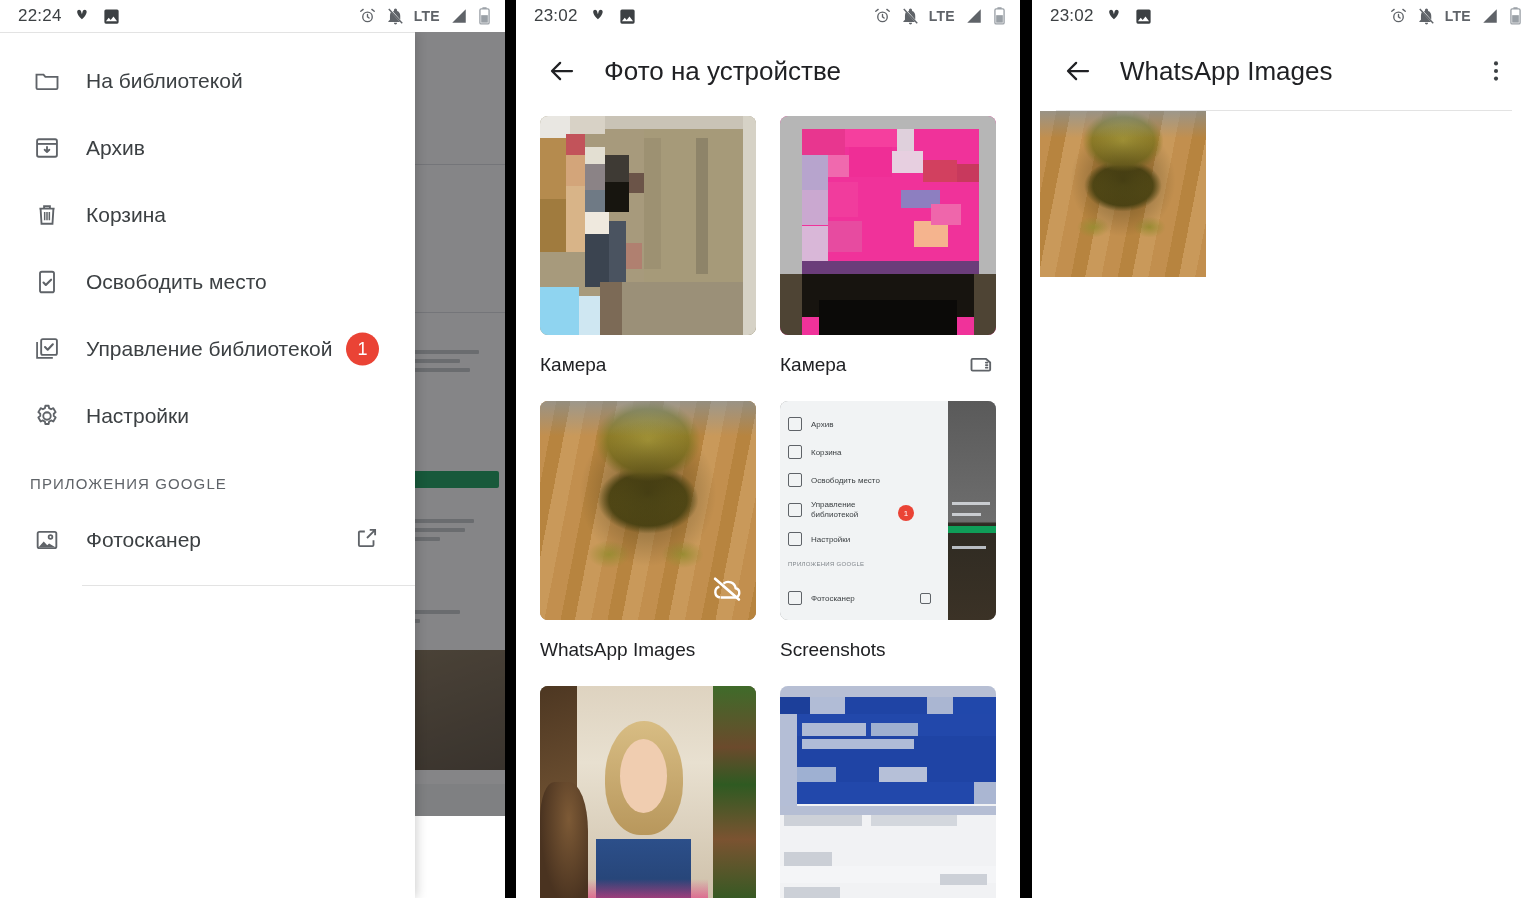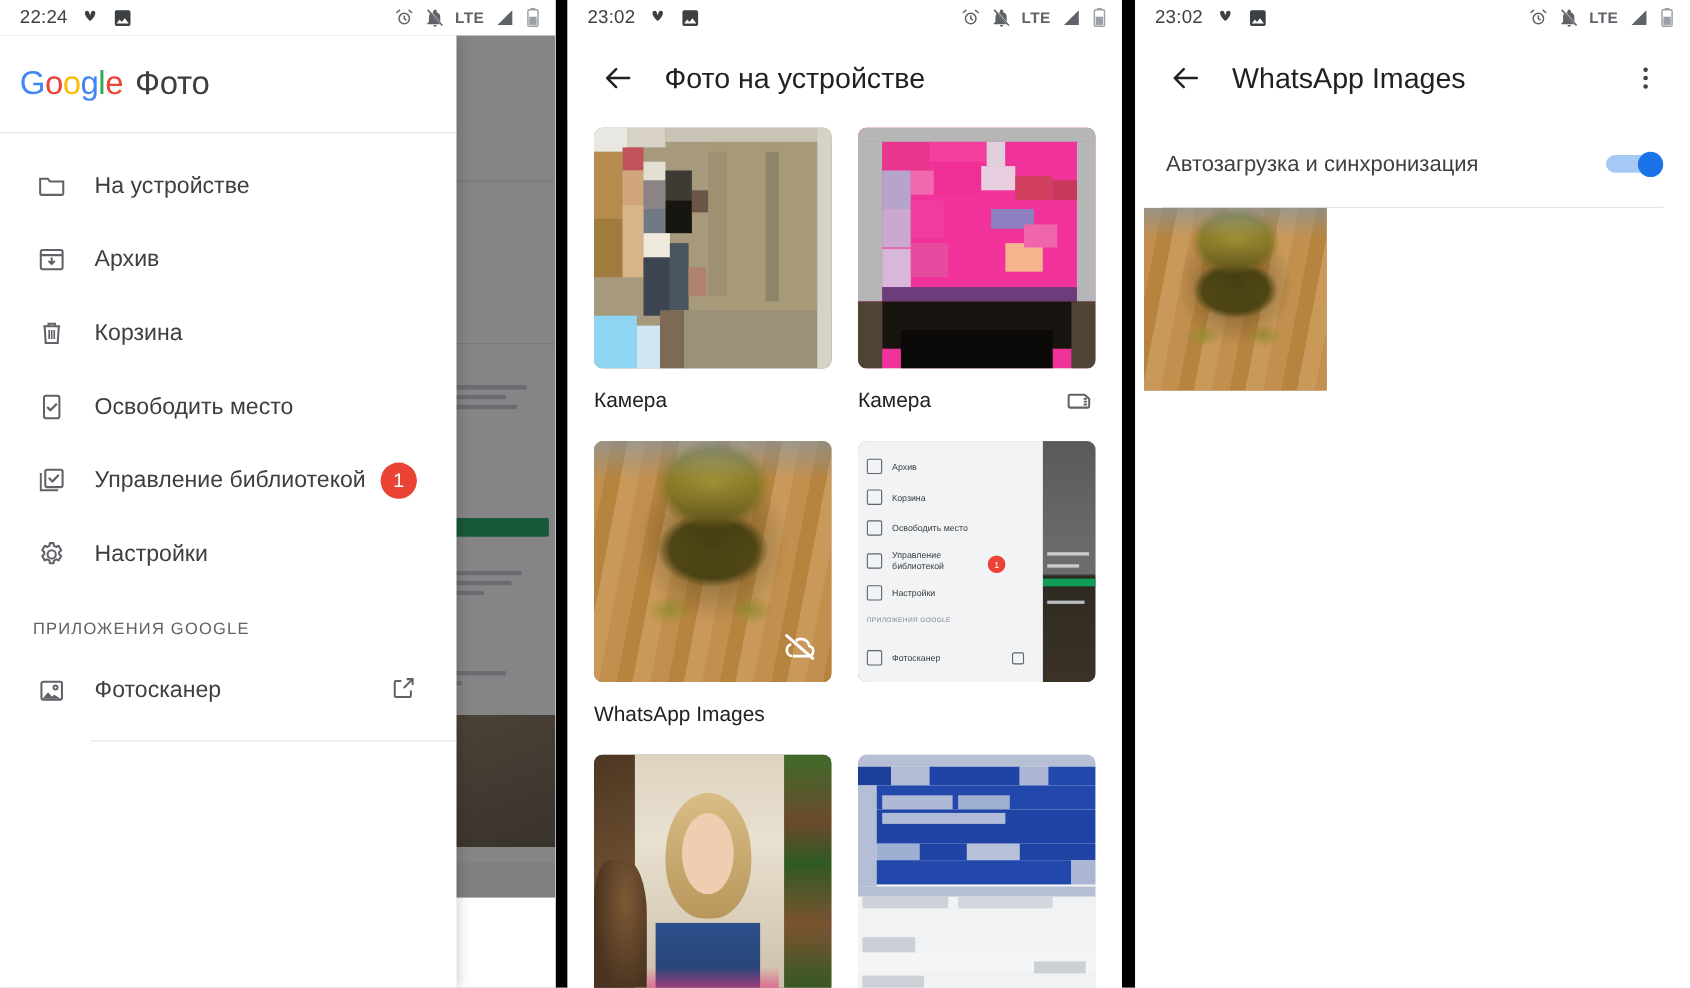--- a/index.html
+++ b/index.html
@@ -286,35 +286,31 @@
         </svg>
         <svg class="si" width="13" height="20" viewBox="0 0 14 24">
           <rect x="4.5" y="1.5" width="5" height="2" fill="#9aa0a6"></rect>
           <rect x="1.5" y="3.5" width="11" height="18" rx="1.5" fill="none" stroke="#9aa0a6" stroke-width="1.6"></rect>
           <rect x="3" y="11" width="8" height="9" fill="#9aa0a6"></rect>
         </svg>
       </span>
     </div>
 
     <div class="drawer">
-      <div class="drawer-header">
-        <span class="glogo"><span class="b">G</span><span class="r">o</span><span class="y">o</span><span class="b">g</span><span class="g">l</span><span class="r">e</span></span>
-        <span class="glogo-suffix">Фото</span>
-      </div>
       <div class="drawer-rule"></div>
 
       <div class="menu">
 
         <div class="menu-item">
           <span class="menu-icon">
             <svg width="28" height="28" viewBox="0 0 24 24">
                 <path fill="none" stroke="#5f6368" stroke-width="1.6" d="M3 6.5h6l1.6 2H21v9.5a1 1 0 0 1-1 1H4a1 1 0 0 1-1-1V6.5z"></path>
               </svg>
           </span>
-          <span class="menu-label">На устройстве</span>
+          <span class="menu-label">На библиотекой</span>
         </div>
 
         <div class="menu-item">
           <span class="menu-icon">
             <svg width="28" height="28" viewBox="0 0 24 24">
               <rect x="3.5" y="4.5" width="17" height="15" rx="1.5" fill="none" stroke="#5f6368" stroke-width="1.6"></rect>
               <path fill="none" stroke="#5f6368" stroke-width="1.6" d="M3.5 8.5h17"></path>
               <path fill="none" stroke="#5f6368" stroke-width="1.6" stroke-linecap="round" d="M12 11v4.5m0 0l-2-2m2 2l2-2"></path>
             </svg>
           </span>
@@ -570,20 +566,23 @@
                 <span class="mini-txt sm" style="margin-left:0">ПРИЛОЖЕНИЯ GOOGLE</span>
               </div>
               <div class="mini-item" style="top:190px">
                 <span class="mini-ico"></span>
                 <span class="mini-txt">Фотосканер</span>
               </div>
               <div class="mini-ext" style="left:140px;top:192px"></div>
             </div>
           </div>
         </div>
+        <div class="folder-meta">
+          <span class="folder-name">Screenshots</span>
+        </div>
       </div>
 
       <div class="folder-cell">
         <div class="folder-thumb">
           <div class="girl-photo">
             <div class="gp-mid"></div>
             <div class="gp-left"></div>
             <div class="gp-right"></div>
             <div class="gp-ape"></div>
             <div class="gp-hair"></div>
@@ -678,28 +677,20 @@
       <span class="appbar-spacer"></span>
       <span class="appbar-more">
         <svg width="26" height="26" viewBox="0 0 24 24">
           <circle cx="12" cy="5" r="1.9" fill="#3c4043"></circle>
           <circle cx="12" cy="12" r="1.9" fill="#3c4043"></circle>
           <circle cx="12" cy="19" r="1.9" fill="#3c4043"></circle>
         </svg>
       </span>
     </div>
 
-    <div class="p3-row">
-      <span class="p3-row-label">Автозагрузка и синхронизация</span>
-      <span class="p3-spacer"></span>
-      <span class="switch">
-        <span class="switch-track"></span>
-        <span class="switch-knob"></span>
-      </span>
-    </div>
     <div class="p3-rule"></div>
 
 
     <div class="p3-photo">
       <div class="statue-photo">
         <div class="statue-blue"></div>
         <div class="statue-shadow"></div>
       </div>
     </div>
 

